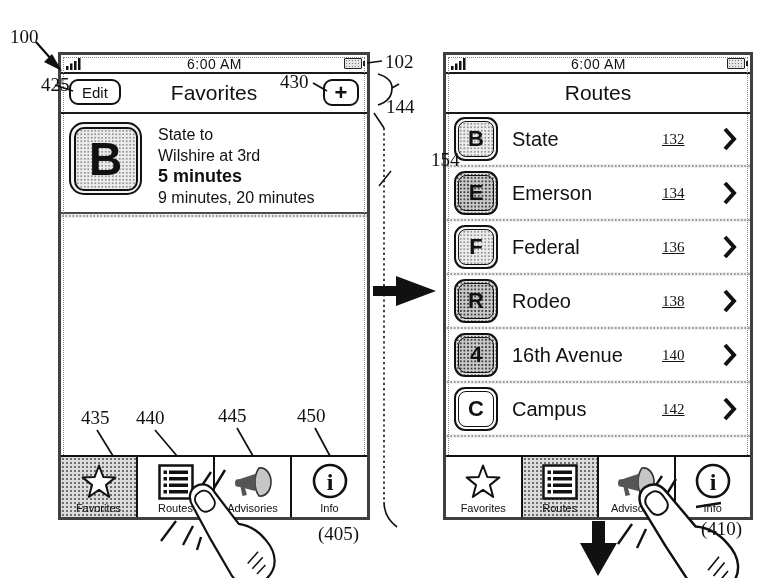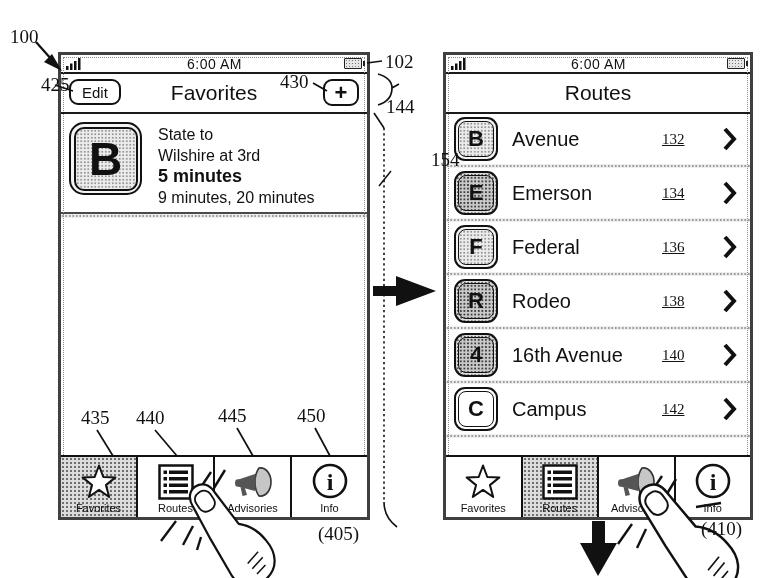--- a/index.html
+++ b/index.html
@@ -148,21 +148,21 @@
         </span>
     </div>
     <div class="navbar">
       <div class="nav-title">Routes</div>
     </div>
 
     <div class="route-row">
       <div class="badge badge-sm" data-shade="light">
         <div class="badge-core">B</div>
         </div>
-      <span class="route-name">Avenue</span>
+      <span class="route-name">State</span>
       <span class="route-ref">132</span>
       <svg class="chev" width="16" height="26">
           <polyline points="3,3 12,13 3,23" fill="none" stroke="#111" stroke-width="4"></polyline>
         </svg>
     </div>
     <div class="sep ht-light"></div>
     <div class="route-row">
       <div class="badge badge-sm" data-shade="dark">
         <div class="badge-core">E</div>
         </div>

